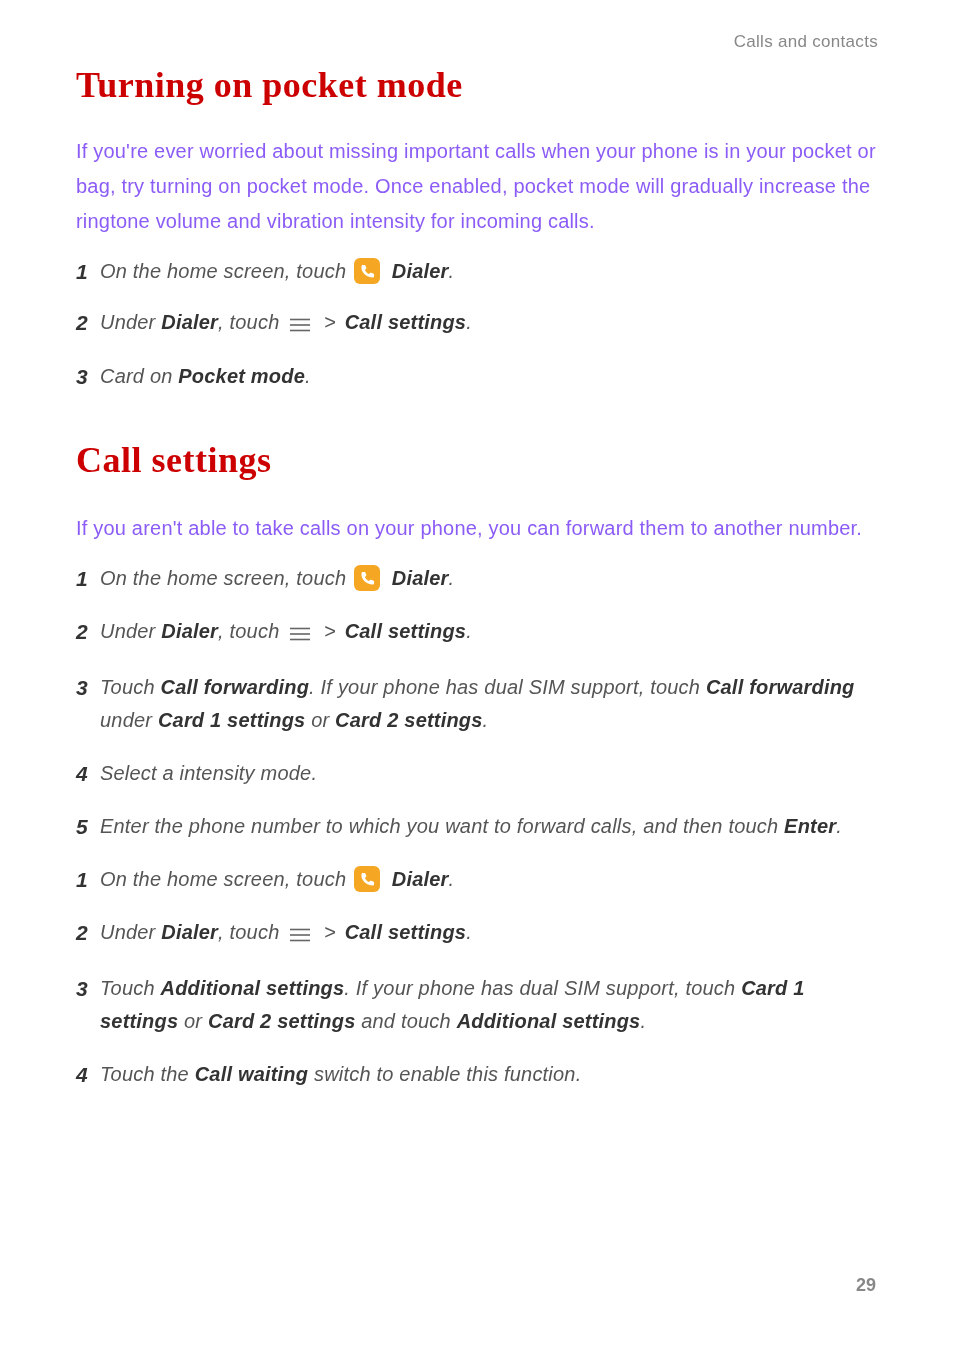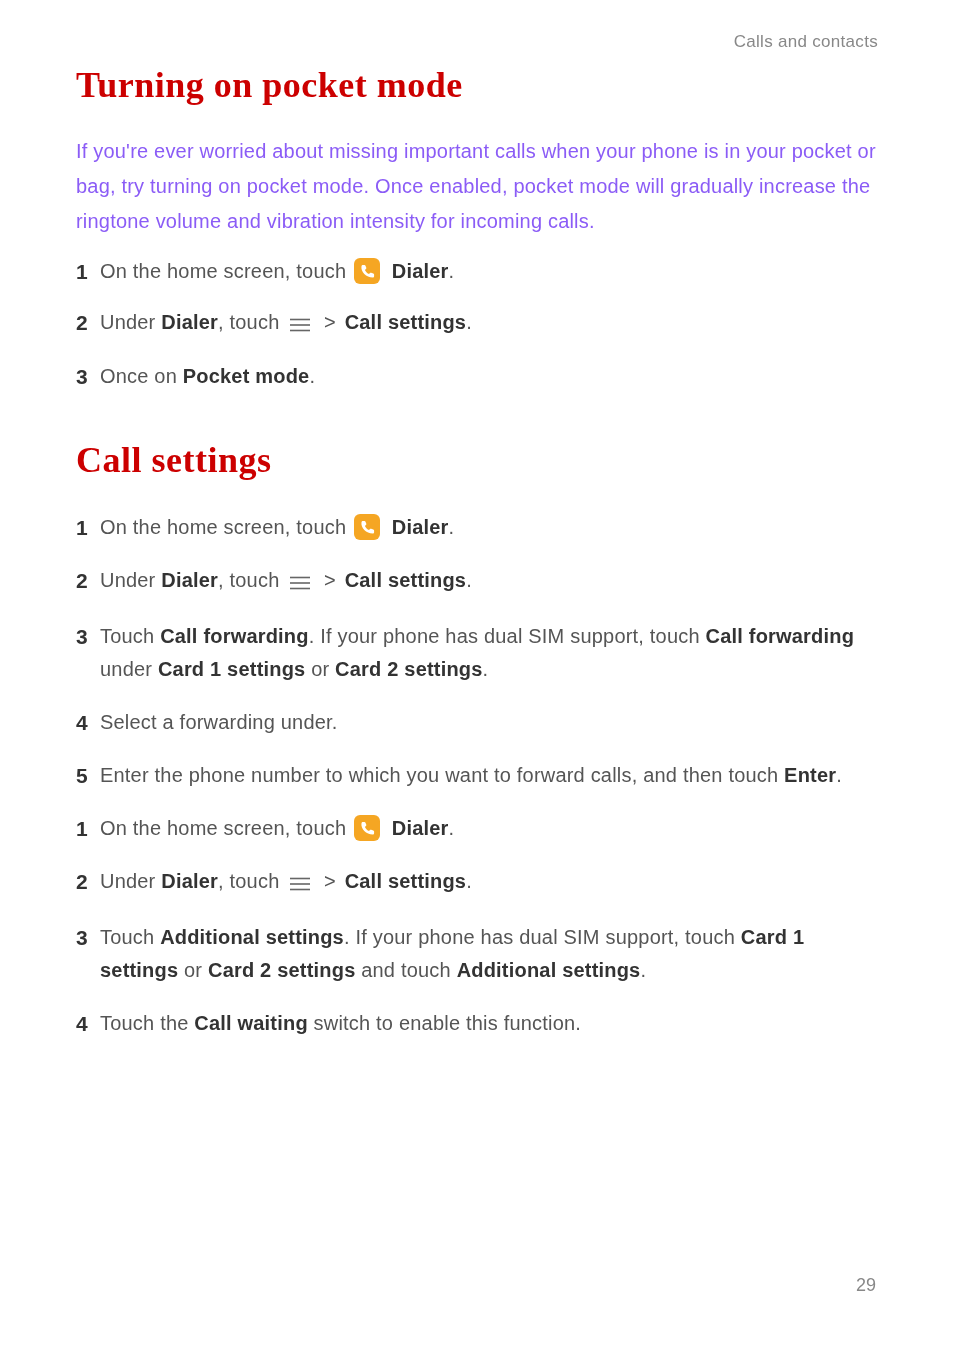--- a/index.html
+++ b/index.html
@@ -52,20 +52,21 @@
       font-size: 20px;
       line-height: 1.75;
       margin: 0 0 16px 0;
       letter-spacing: 0.2px;
     }
     ol {
       list-style: none;
       padding: 0;
       margin: 0;
       counter-reset: step;
+      font-style: italic;
     }
     ol > li {
       counter-increment: step;
       position: relative;
       padding-left: 24px;
       margin: 0 0 20px 0;
       font-size: 20px;
       color: #555555;
       line-height: 1.65;
       letter-spacing: 0.2px;
@@ -97,20 +98,21 @@
     .gt {
       color: #555555;
       margin: 0 3px;
     }
     .pagenum {
       position: absolute;
       right: 78px;
       bottom: 56px;
       color: #888888;
       font-size: 18px;
+      font-weight: bold;
     }
   </style>
 </head>
 <body>
 
 <div class="page">
 
   <div class="breadcrumb">Calls and contacts</div>
 
   <h1>Turning on pocket mode</h1>
@@ -134,26 +136,27 @@
         <svg width="22" height="14" viewBox="0 0 22 14">
           <line x1="1" y1="1.5" x2="21" y2="1.5" stroke="#666" stroke-width="1.6"></line>
           <line x1="1" y1="7" x2="21" y2="7" stroke="#666" stroke-width="1.6"></line>
           <line x1="1" y1="12.5" x2="21" y2="12.5" stroke="#666" stroke-width="1.6"></line>
         </svg>
       </span>
       <span class="gt">&gt;</span>
       <span class="b">Call settings</span><span>.</span>
     </li>
     <li>
-      <span>Once on </span><span class="b">Pocket mode</span><span>.</span>
+      <span>Card on </span><span class="b">Pocket mode</span><span>.</span>
     </li>
   </ol>
 
   <h1 class="second">Call settings</h1>
 
+  <p class="body">If you aren't able to take calls on your phone, you can forward them to another number.</p>
 
   <ol>
     <li>
       <span>On the home screen, touch </span>
       <span class="dialer-icon">
         <svg viewBox="0 0 26 26" width="26" height="26">
           <rect x="0" y="0" width="26" height="26" rx="6" fill="#f5a623"></rect>
           <path d="M7.5 8.2c0-0.7 0.6-1.3 1.3-1.3l1.6 0c0.5 0 0.9 0.3 1.1 0.8l0.8 2.1c0.2 0.5 0 1-0.4 1.3l-1 0.8c0.9 1.8 2.4 3.3 4.2 4.2l0.8-1c0.3-0.4 0.8-0.5 1.3-0.4l2.1 0.8c0.5 0.2 0.8 0.6 0.8 1.1l0 1.6c0 0.7-0.6 1.3-1.3 1.3 C12.3 19.5 6.5 13.7 7.5 8.2z" fill="#ffffff"></path>
         </svg>
       </span>
@@ -168,21 +171,21 @@
           <line x1="1" y1="12.5" x2="21" y2="12.5" stroke="#666" stroke-width="1.6"></line>
         </svg>
       </span>
       <span class="gt">&gt;</span>
       <span class="b">Call settings</span><span>.</span>
     </li>
     <li>
       <span>Touch </span><span class="b">Call forwarding</span><span>. If your phone has dual SIM support, touch </span><span class="b">Call forwarding</span><span> under </span><span class="b">Card 1 settings</span><span> or </span><span class="b">Card 2 settings</span><span>.</span>
     </li>
     <li>
-      <span>Select a forwarding under.</span>
+      <span>Select a intensity mode.</span>
     </li>
     <li>
       <span>Enter the phone number to which you want to forward calls, and then touch </span><span class="b">Enter</span><span>.</span>
     </li>
   </ol>
 
 
   <ol>
     <li>
       <span>On the home screen, touch </span>

